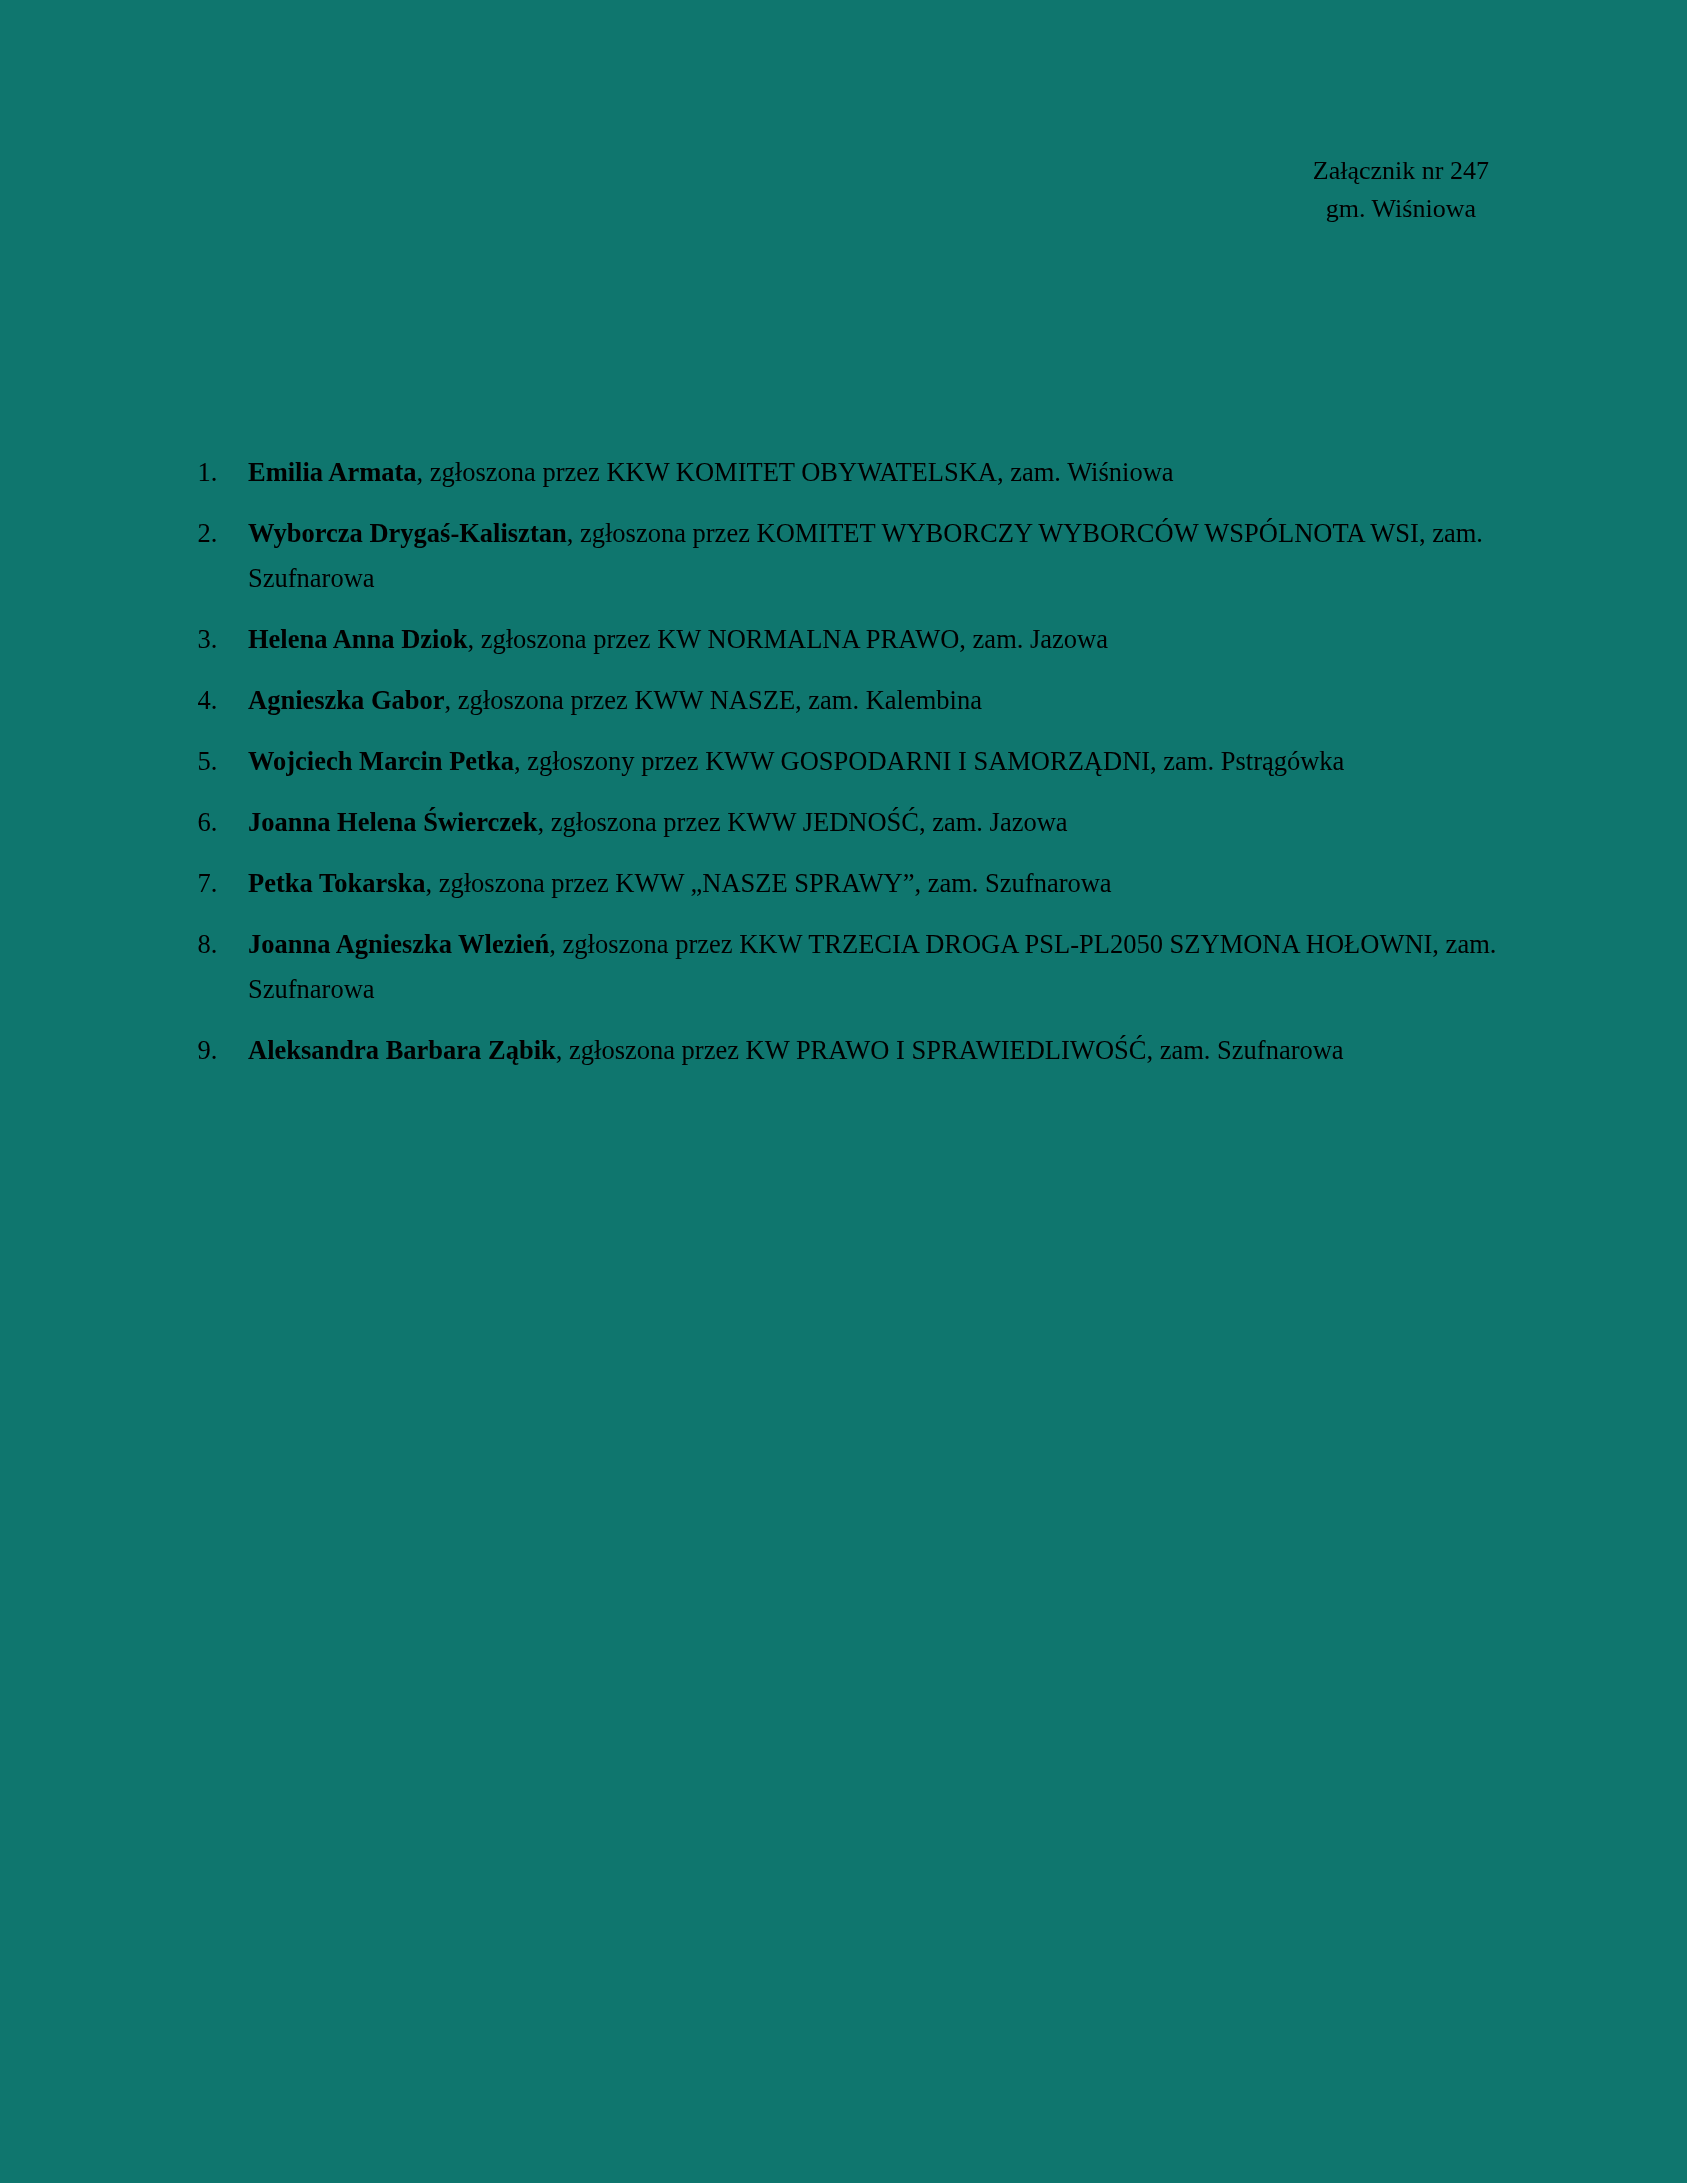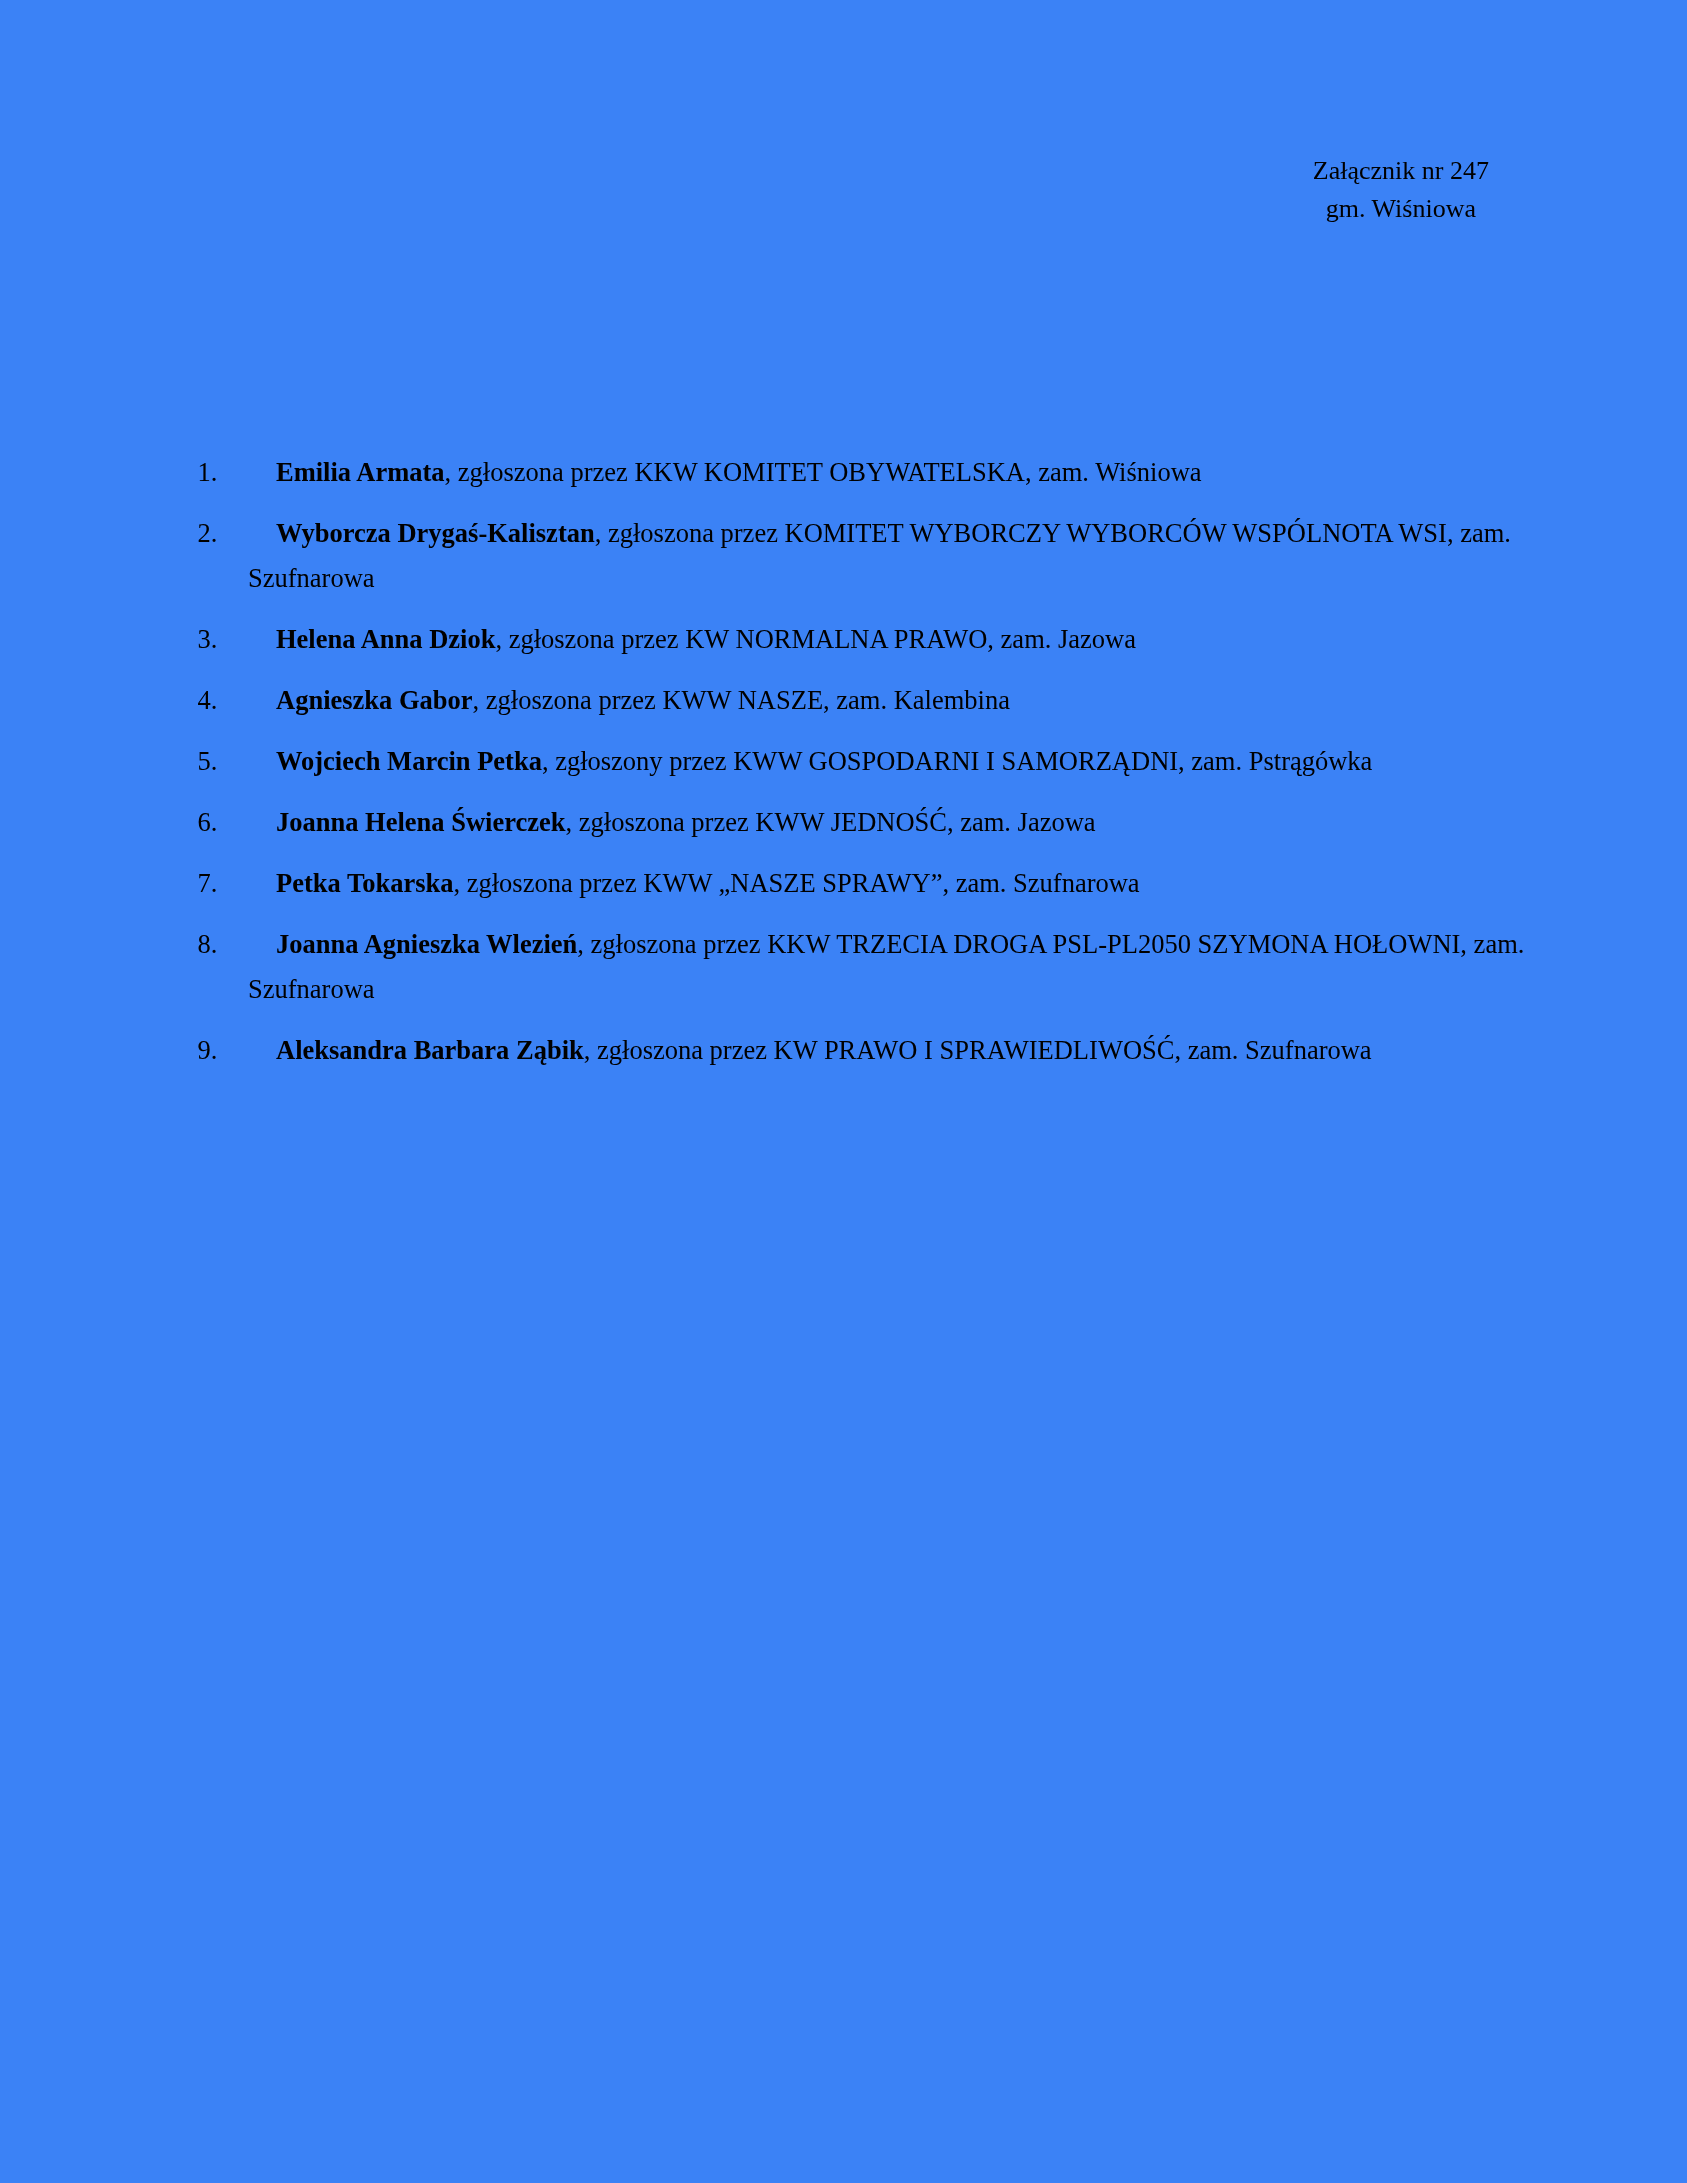--- a/index.html
+++ b/index.html
@@ -3,21 +3,21 @@
 <meta charset="utf-8">
 <style>
   html, body {
     margin: 0;
     padding: 0;
     background: #ffffff;
   }
   .page {
     width: 1687px;
     height: 2183px;
-    background: #3b82f6;
+    background: #0f766e;
     position: relative;
     box-sizing: border-box;
     font-family: "Liberation Serif", "DejaVu Serif", serif;
     color: #000000;
     overflow: hidden;
   }
   .header-block {
     position: absolute;
     top: 152px;
     right: 198px;
@@ -50,21 +50,20 @@
   }
   ol.candidates > li {
     margin-bottom: 16px;
     padding-left: 24px;
   }
   ol.candidates > li::marker {
     font-size: 26.5px;
   }
   .cand-name {
     font-weight: bold;
-    margin-left: 28px;
   }
   .cand-rest {
     font-weight: normal;
   }
 </style>
 </head>
 <body>
 
 <div class="page">
 

